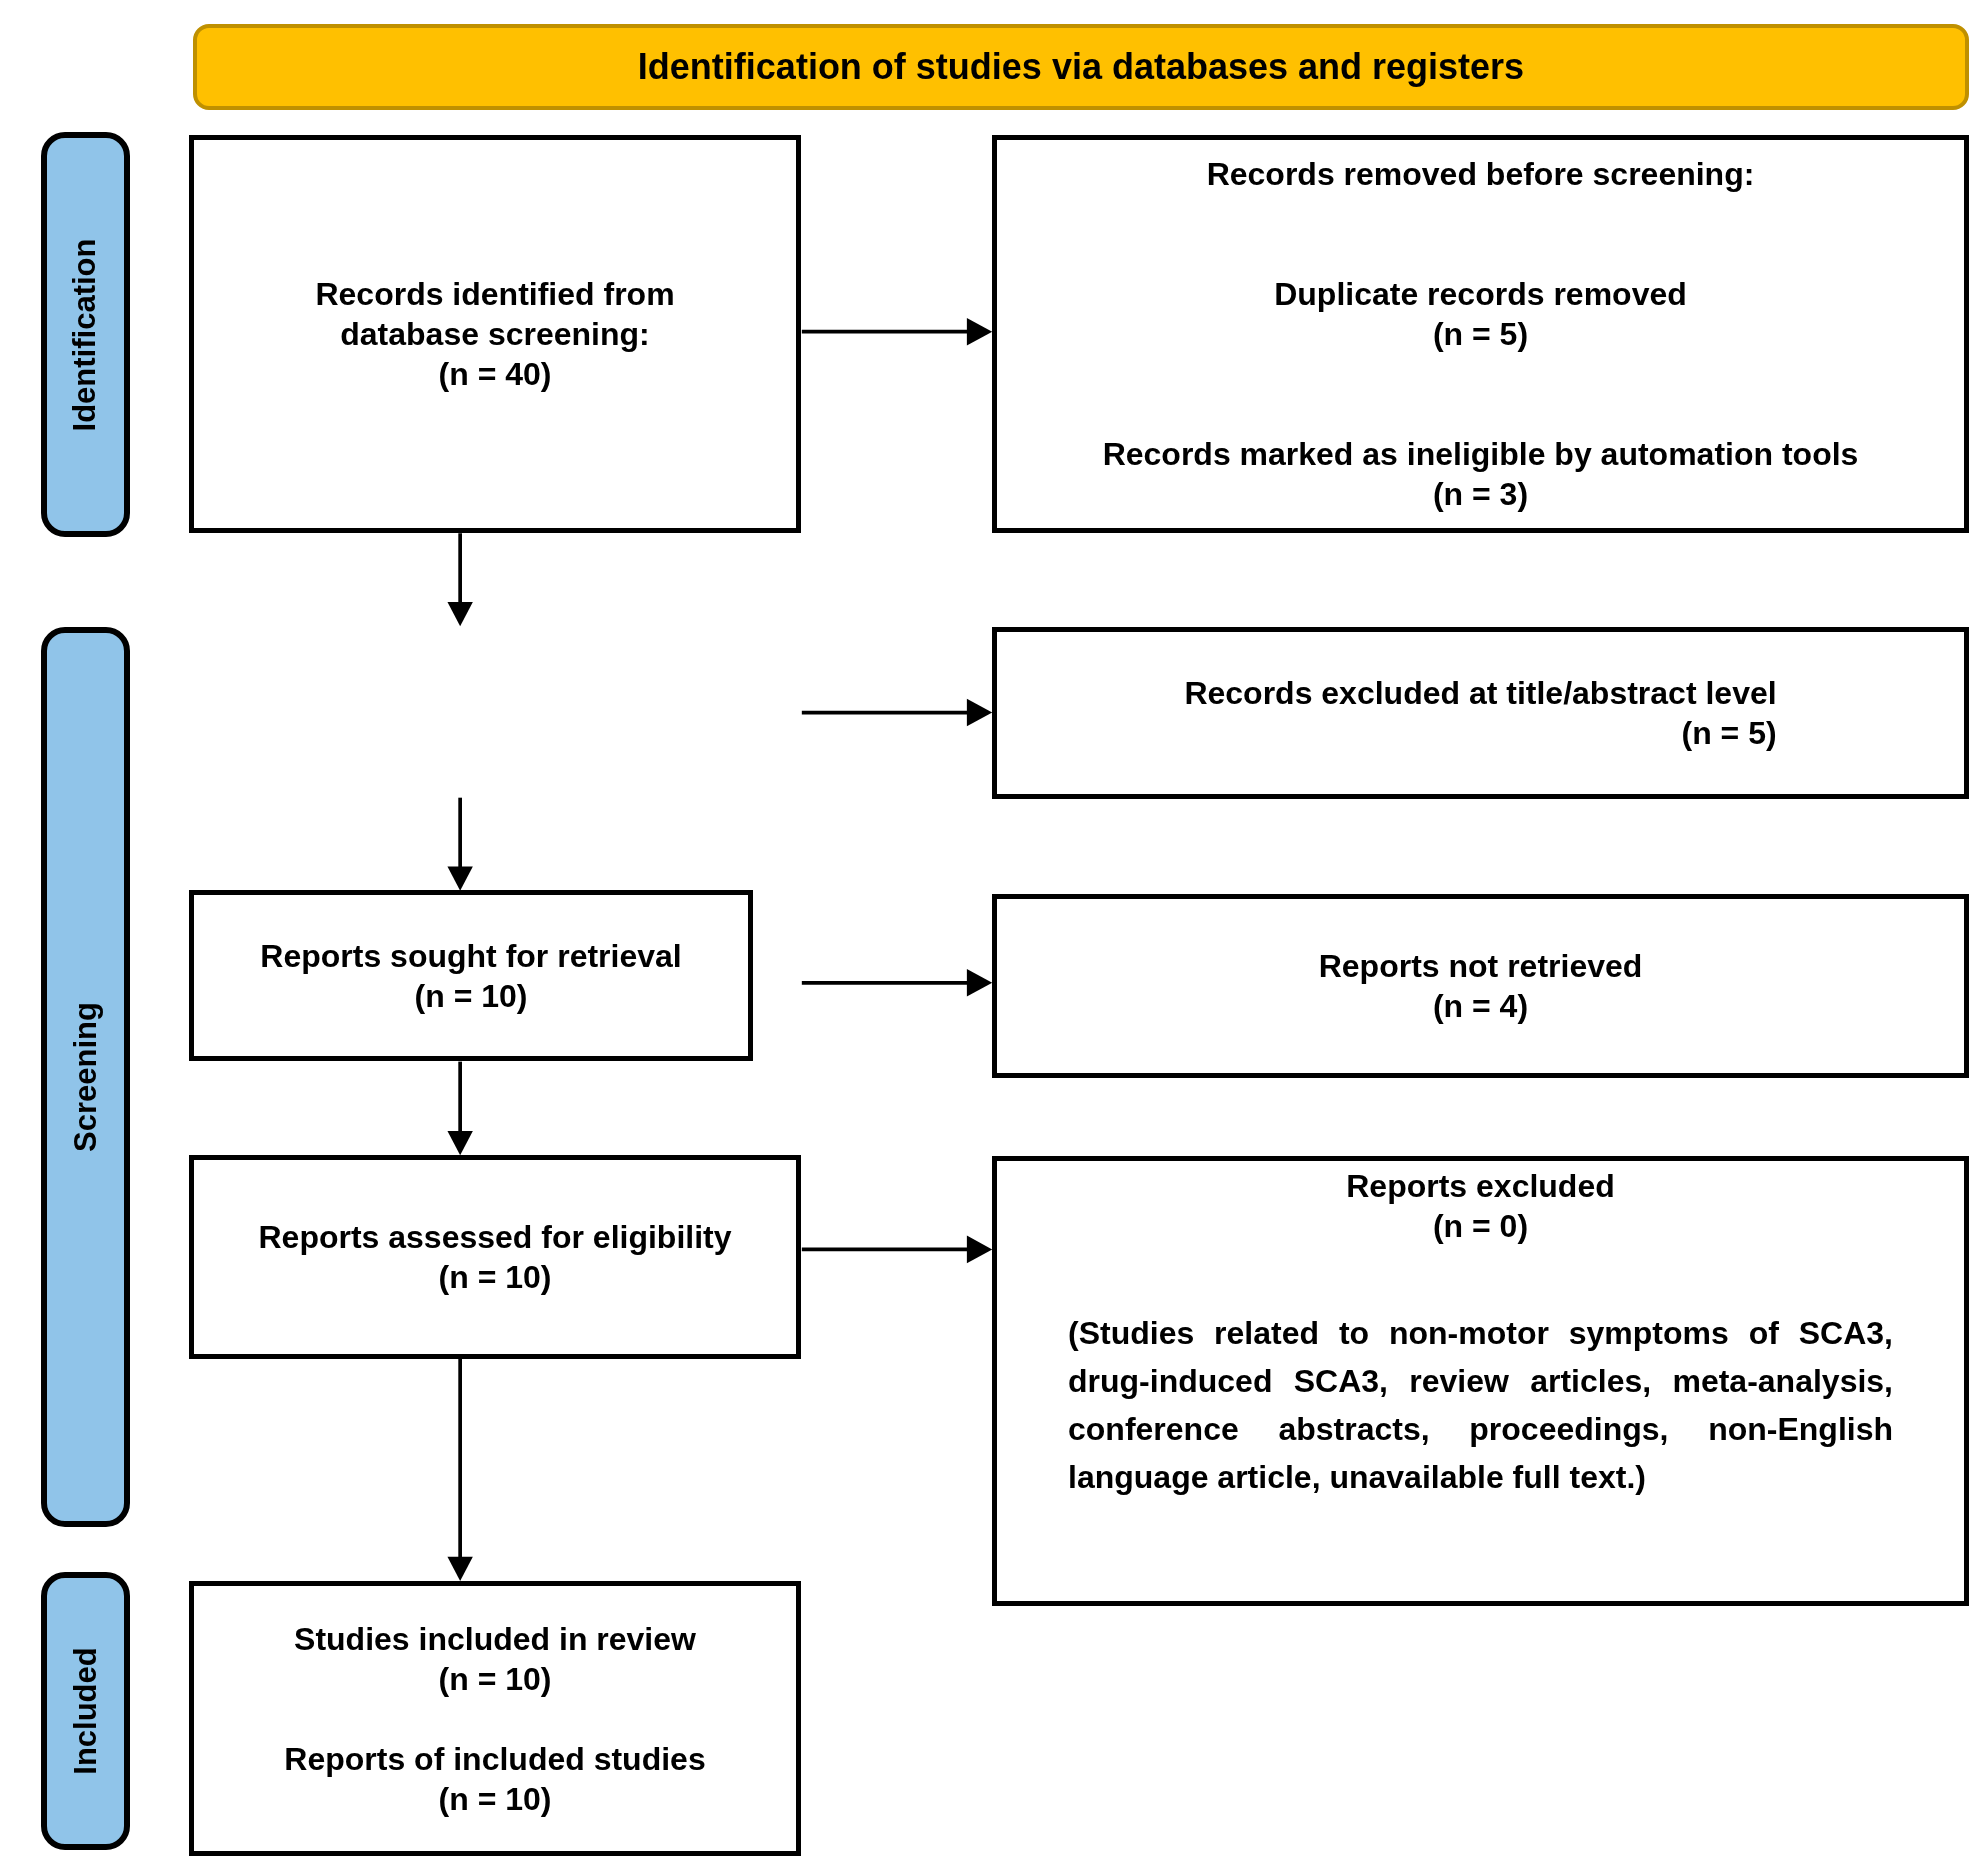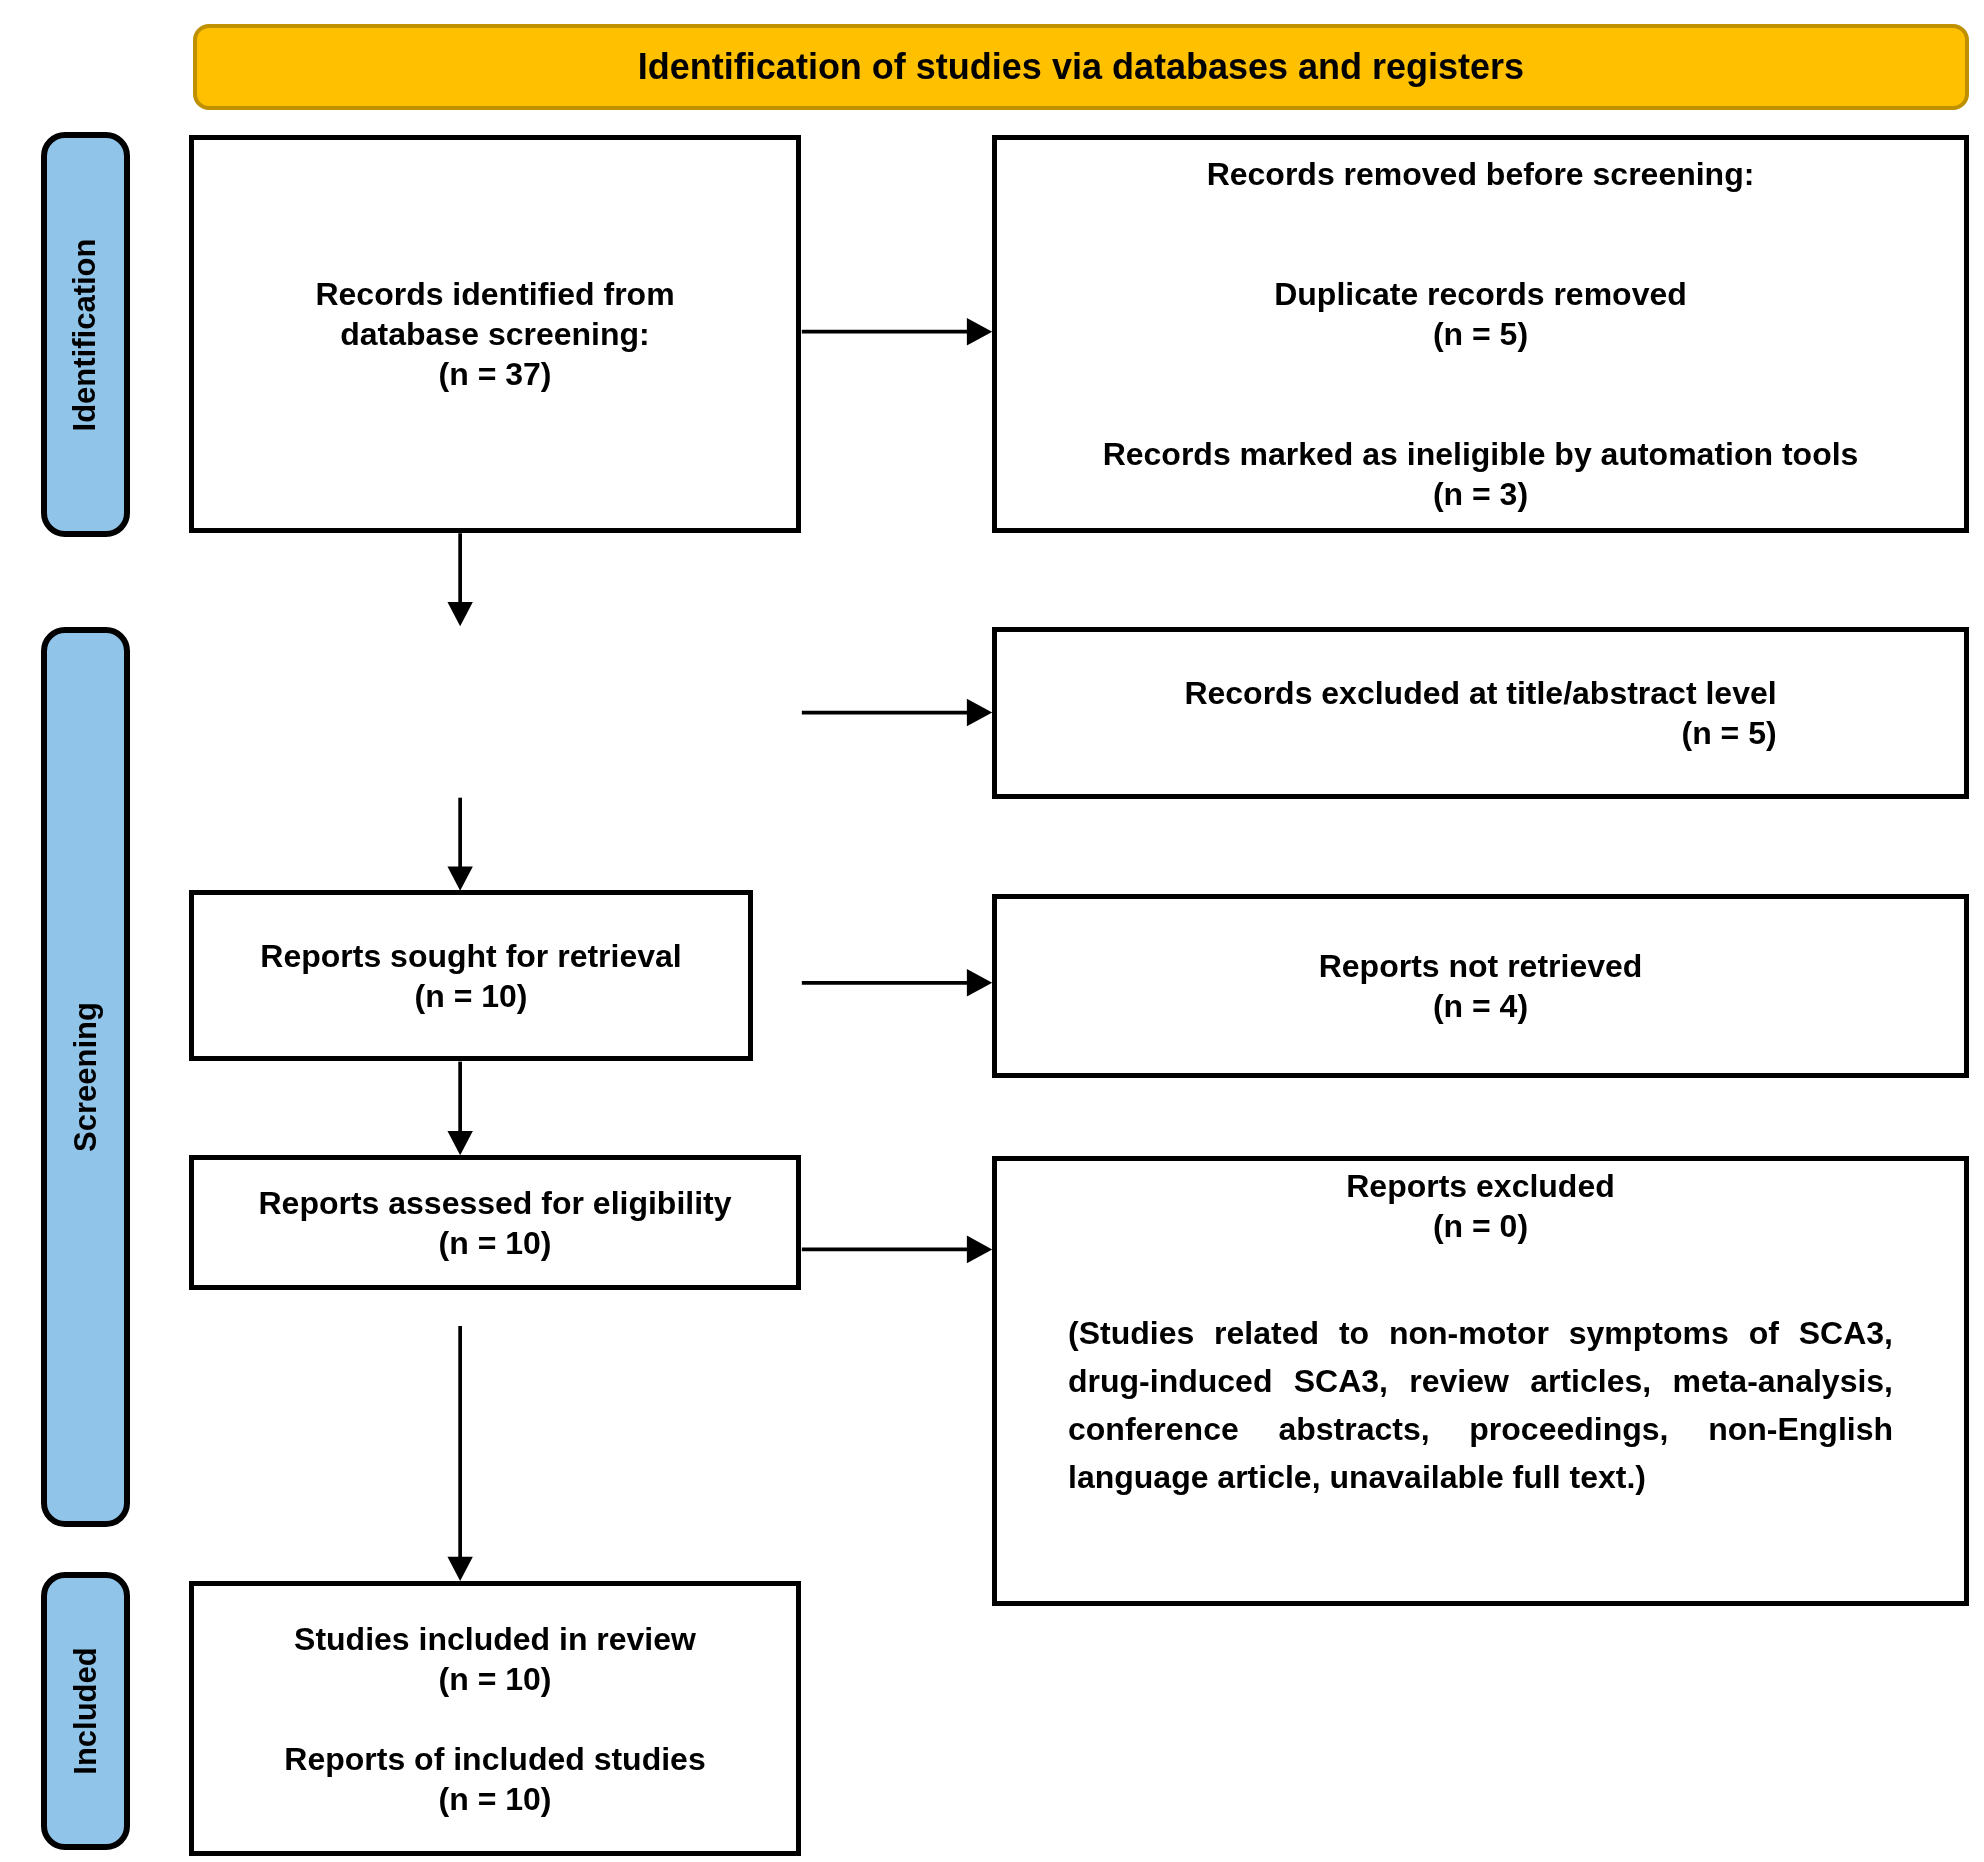--- a/index.html
+++ b/index.html
@@ -74,21 +74,21 @@
     text-align: center;
     font-size: 32px;
     line-height: 1.25;
     font-weight: bold;
   }
   .flow-box .lines { white-space: pre-line; }
 
   #box-identified      { left: 189px;  top: 135px;  width: 612px; height: 398px; }
   #box-screened        { left: 189px;  top: 626px; width: 612px; height: 172px; }
   #box-sought          { left: 189px;  top: 890px; width: 564px; height: 171px; }
-  #box-assessed        { left: 189px;  top: 1155px; width: 612px; height: 135px; }
+  #box-assessed        { left: 189px;  top: 1155px; width: 612px; height: 204px; }
   #box-included-review { left: 189px;  top: 1581px; width: 612px; height: 275px; }
 
   #box-removed         { left: 992px; top: 135px;  width: 977px; height: 398px; }
   #box-excluded-ta     { left: 992px; top: 627px; width: 977px; height: 172px; text-align: right; }
   #box-not-retrieved   { left: 992px; top: 894px; width: 977px; height: 184px; }
 
   #box-reports-excluded {
     left: 992px; top: 1156px; width: 977px; height: 450px;
     flex-direction: column;
     justify-content: flex-start;
@@ -155,21 +155,21 @@
   <div class="stage-bar" id="bar-screening" style="background-color: rgb(144, 196, 233);">
     <span class="rot">Screening</span>
   </div>
   <div class="stage-bar" id="bar-included" style="background-color: rgb(144, 196, 233);">
     <span class="rot">Included</span>
   </div>
 
   <div class="flow-box" id="box-identified">
     <span class="lines">Records identified from
 database screening:
-(n = 37)</span>
+(n = 40)</span>
   </div>
   <div class="flow-box" id="box-sought">
     <span class="lines">Reports sought for retrieval
 (n = 10)</span>
   </div>
   <div class="flow-box" id="box-assessed">
     <span class="lines">Reports assessed for eligibility
 (n = 10)</span>
   </div>
   <div class="flow-box" id="box-included-review">

